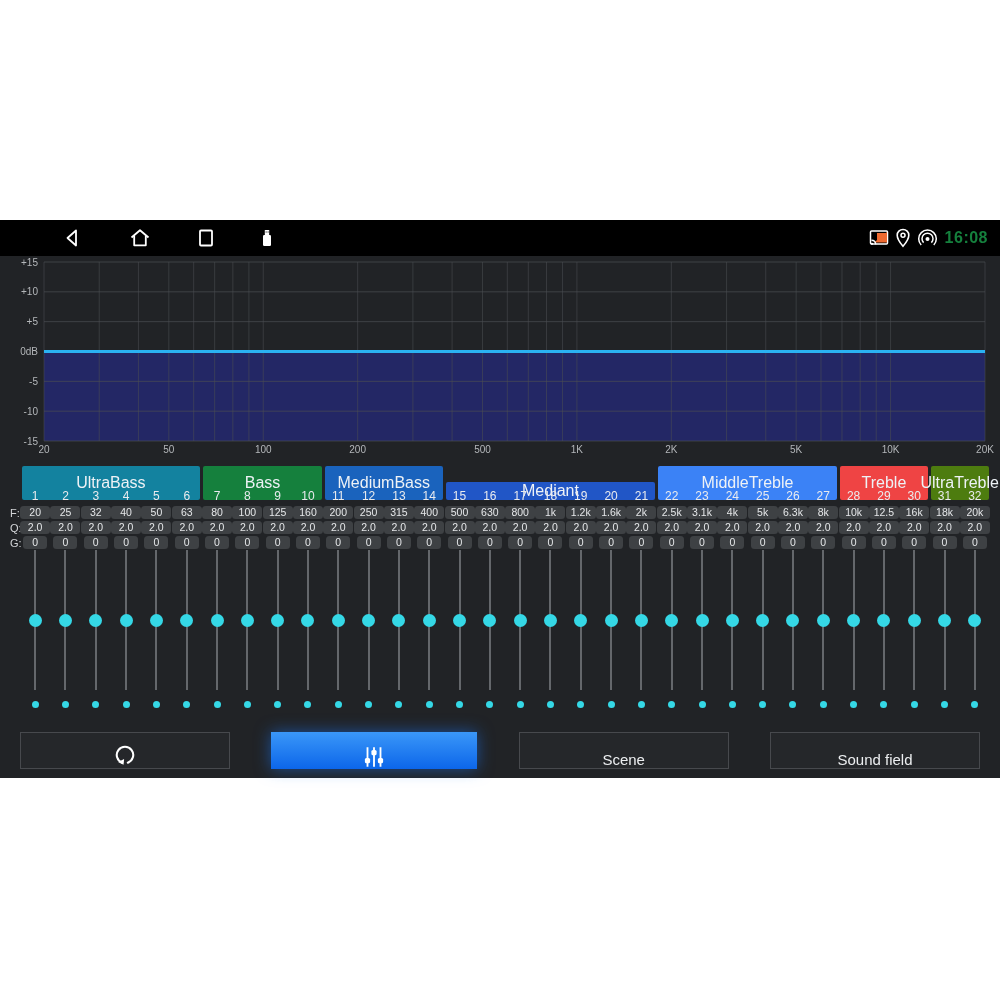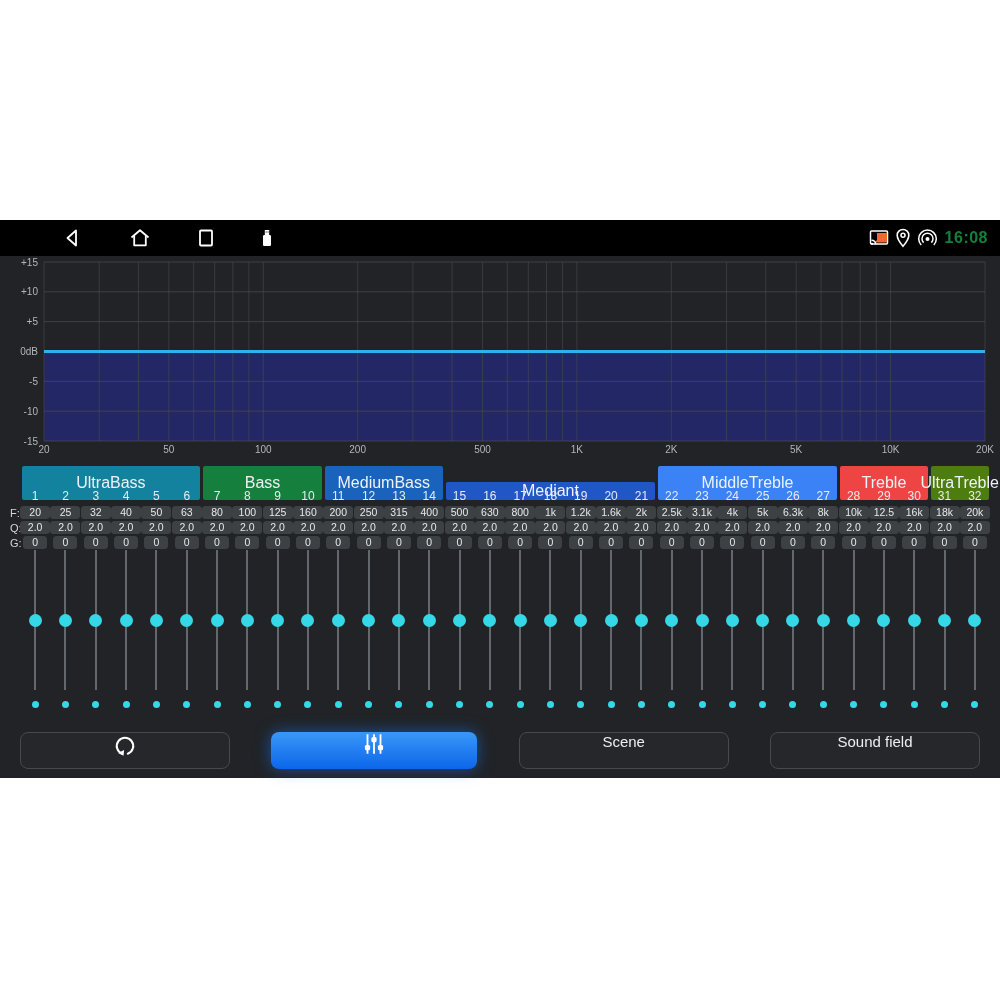--- a/index.html
+++ b/index.html
@@ -40,22 +40,22 @@
   .slider-cell{position:relative;}
   .track{position:absolute;left:50%;margin-left:-1px;top:0;bottom:0;width:2px;background:#64676b;}
   .thumb{position:absolute;left:50%;margin-left:-6.5px;top:63.5px;width:13px;height:13px;
          border-radius:50%;background:#35d8e6;}
   .dots-row{top:481px;height:7px;}
   .dot{width:7px;height:7px;border-radius:50%;background:#35d8e6;margin:0 auto;}
 
   
   .button-bar{position:absolute;top:512px;left:20px;right:20px;height:37px;
               display:flex;justify-content:space-between;}
-  .btn{width:210px;height:37px;border-radius:8px;background:#25272a;border:1px solid #47494d;
-       display:flex;align-items:flex-start;justify-content:center;color:#eceef0;font-size:15px;
+  .btn{width:210px;height:37px;border-radius:0;background:#25272a;border:1px solid #47494d;
+       display:flex;align-items:flex-end;justify-content:center;color:#eceef0;font-size:15px;
        box-sizing:border-box;cursor:pointer;}
   .btn.eq{width:206px;background:linear-gradient(180deg,#3a97f8,#0c66ea);border:none;
           box-shadow:0 0 16px rgba(25,118,245,0.55);}
 </style>
 </head>
 <body>
 
 <div class="screen">
   <div class="content">
 

